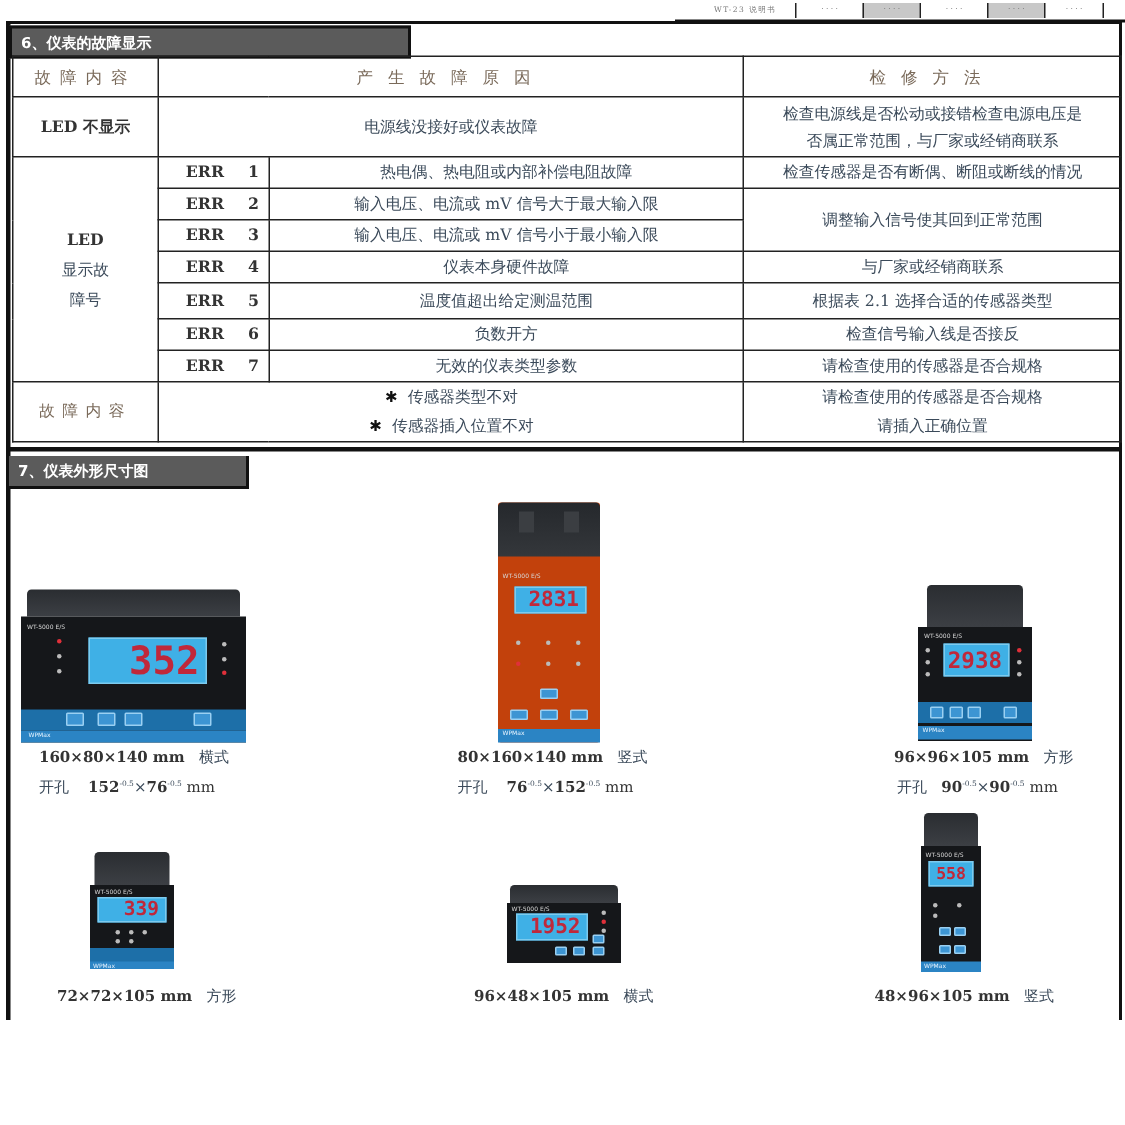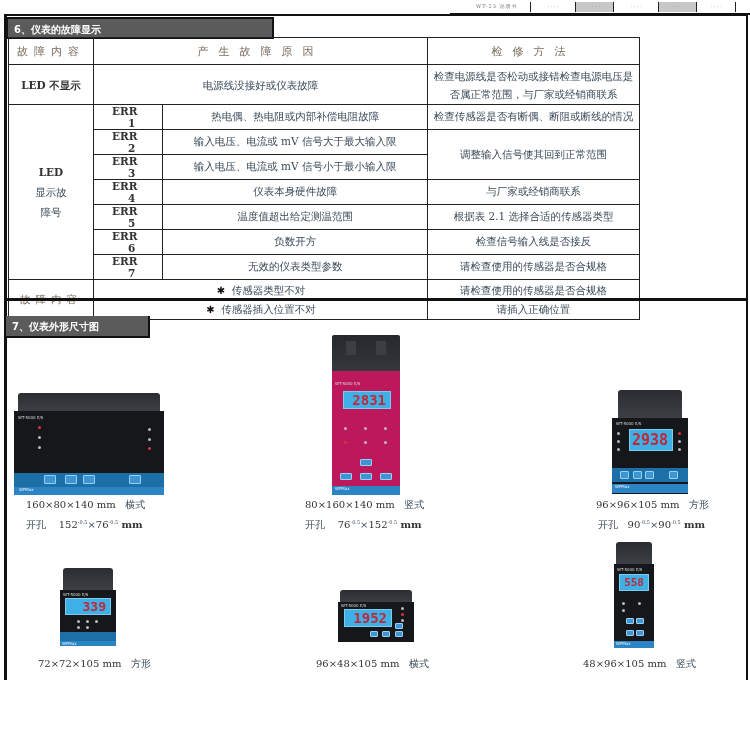--- a/index.html
+++ b/index.html
@@ -10,68 +10,68 @@
   .topstrip { position: absolute; left: 450px; top: 0; height: 14px; width: 300px; }
   .topstrip .ttl { position: absolute; left: 26px; top: 3px; font-size: 5px; color: #777; letter-spacing: 1px; }
   .topstrip .tab { position: absolute; top: 2px; height: 10px; font-size: 5px; color: #777; text-align: center; line-height: 9px; border-left: 1px solid #222; }
   .topstrip .tab.shaded { background: #c8c8c8; }
 
   .page-frame { position: absolute; left: 4px; top: 14px; width: 744px; height: 666px; border-left: 3px solid #111; border-right: 2px solid #111; border-top: 2px solid #111; }
 
   
   .sec-head { position: absolute; height: 22px; background: #5b5b5b; color: #fff; font-family: "DejaVu Sans", "Liberation Sans", sans-serif; font-size: 10px; font-weight: bold; padding-left: 6px; line-height: 22px; }
   .sec6 { left: 6px; top: 17px; width: 268px; border: 2px solid #111; }
-  .sec7 { left: 6px; top: 316px; width: 144px; border-bottom: 2px solid #111; border-right: 2px solid #111; }
+  .sec7 { left: 6px; top: 304px; width: 160px; border-bottom: 2px solid #111; border-right: 2px solid #111; }
 
   
   table.fault { position: absolute; left: 8px; top: 37px; width: 740px; border-collapse: collapse; font-size: 10.5px; color: #3b4a5a; }
   table.fault td { border: 1.5px solid #222; text-align: center; vertical-align: middle; padding: 0 2px; }
   .hdr td { height: 27px; letter-spacing: 6px; color: #7a6a5a; font-size: 11px; }
   .row-led td { height: 40px; line-height: 18px; }
   .err td { height: 21px; }
   .err td.code { text-align: left; padding-left: 18px; font-weight: bold; color: #333; letter-spacing: 0; width: 74px; }
   .err td.code span.num { display: inline-block; margin-left: 16px; }
   .ctrl td { height: 40px; line-height: 19px; }
   .gear { display: inline-block; width: 10px; text-align: center; color: #111; margin-right: 6px; font-size: 10px; }
   .boldtxt { font-weight: bold; color: #333; }
 
   
-  .device { position: absolute; background: #be185d; border-radius: 2px; }
+  .device { position: absolute; background: #c2410c; border-radius: 2px; }
   .device .top { position: absolute; background: linear-gradient(#2a2d31, #3c3f44); border-radius: 3px 3px 0 0; }
   .device .lcd { position: absolute; background: #3fb0e6; border: 1px solid #7ccbef; color: #c0283a; font-family: "DejaVu Sans Mono", "Liberation Mono", monospace; font-weight: bold; text-align: right; padding-right: 4px; }
   .device .panel { position: absolute; background: #1d6fa8; }
   .device .btn { position: absolute; background: #3d95d3; border: 1px solid #9ad0f2; border-radius: 1px; color: #fff; font-size: 6px; text-align: center; }
   .device .label { position: absolute; color: #d8d8d8; font-size: 4px; font-family: "DejaVu Sans", sans-serif; }
   .device .led { position: absolute; width: 3px; height: 3px; border-radius: 50%; background: #bbb; }
   .device .led.red { background: #e0303a; }
   .device .brand { position: absolute; background: #2b84c4; color: #e8f4ff; font-size: 4px; font-family: "DejaVu Sans", sans-serif; }
 
   .cap { position: absolute; font-size: 10px; color: #3b4a5a; white-space: nowrap; }
-  .cap b { color: #333; font-weight: normal; text-align: right; }
+  .cap b { color: #333; font-weight: bold; text-align: right; }
   .cap sup { font-size: 5px; }
-  .cap .mm { color: #333; font-weight: bold; }
+  .cap .mm { color: #333; font-weight: normal; }
 </style>
 </head>
 <body>
 
 <div class="topstrip">
   <span class="ttl">WT-23 说明书</span>
   <span class="tab" style="left:80px;width:45px;">· · · ·</span>
   <span class="tab shaded" style="left:125px;width:38px;">· · · ·</span>
   <span class="tab" style="left:163px;width:45px;">· · · ·</span>
   <span class="tab shaded" style="left:208px;width:38px;">· · · ·</span>
   <span class="tab" style="left:246px;width:40px;border-right:1px solid #222;">· · · ·</span>
   <div style="position:absolute;left:0;top:13px;width:300px;height:2px;background:#111;"></div>
 </div>
 
 <div class="page-frame"></div>
 
 <div class="sec-head sec6">6、仪表的故障显示</div>
 
-<table class="fault" style="width:632px;">
+<table class="fault" style="width:740px;">
   <colgroup>
     <col style="width:97px">
       <col style="width:74px">
       <col style="width:317px">
       <col style="width:252px">
   </colgroup>
   <tbody>
       <tr class="hdr">
     <td>故障内容</td>
     <td colspan="2" style="letter-spacing:10px;">产生故障原因</td>
@@ -142,20 +142,21 @@
 
 <div class="sec-head sec7">7、仪表外形尺寸图</div>
 
 <div class="device" style="left:14px;top:393px;width:150px;height:102px;background:none;">
   <div class="top" style="left:4px;top:0;width:142px;height:18px;"></div>
   <div style="position:absolute;left:0;top:18px;width:150px;height:84px;background:#15171a;"></div>
   <div class="label" style="left:4px;top:22px;">WT-5000 E/S</div>
   <div class="led red" style="left:24px;top:33px;"></div>
   <div class="led" style="left:24px;top:43px;"></div>
   <div class="led" style="left:24px;top:53px;"></div>
+  <div class="lcd" style="left:45px;top:32px;width:79px;height:31px;font-size:26px;line-height:30px;">352</div>
   <div class="led" style="left:134px;top:35px;"></div>
   <div class="led" style="left:134px;top:45px;"></div>
   <div class="led red" style="left:134px;top:54px;"></div>
   <div class="panel" style="left:0;top:80px;width:150px;height:14px;"></div>
   <div class="btn" style="left:30px;top:82px;width:12px;height:9px;"></div>
   <div class="btn" style="left:51px;top:82px;width:12px;height:9px;"></div>
   <div class="btn" style="left:69px;top:82px;width:12px;height:9px;"></div>
   <div class="btn" style="left:115px;top:82px;width:12px;height:9px;"></div>
   <div class="brand" style="left:0;top:94px;width:150px;height:8px;padding-left:5px;">WPMax</div>
 </div>

